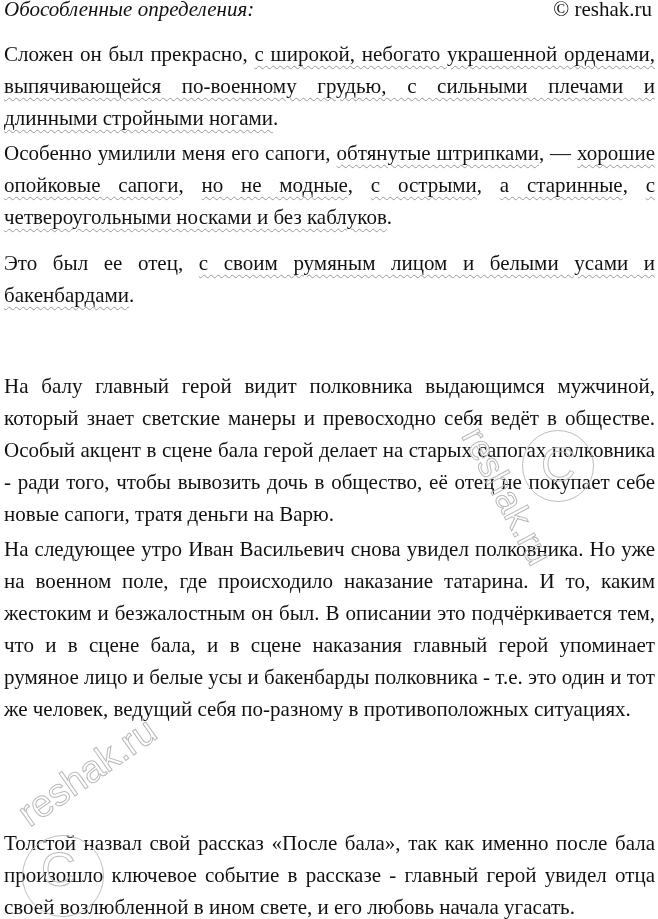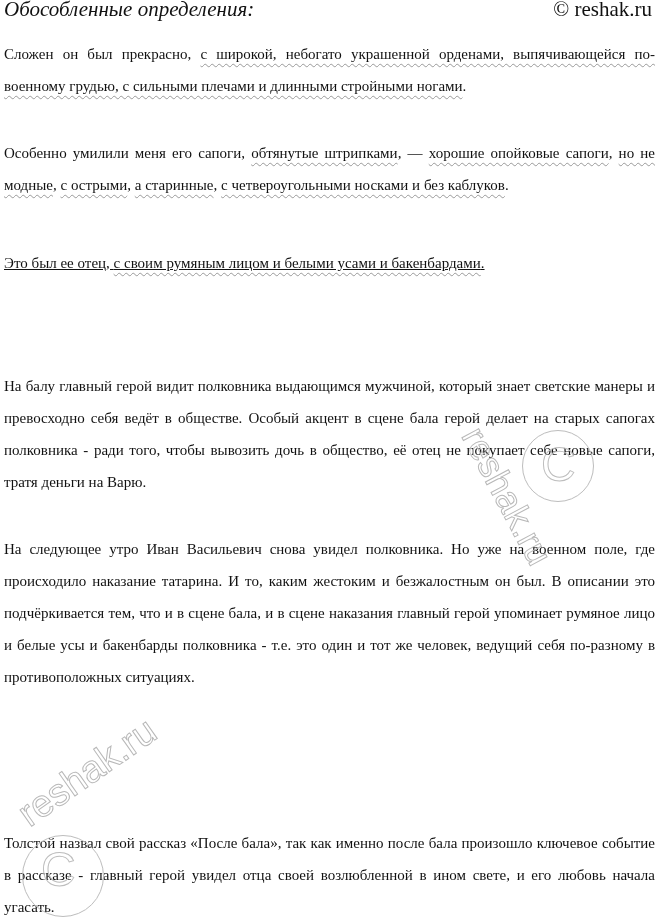--- a/index.html
+++ b/index.html
@@ -3,21 +3,21 @@
 <meta charset="utf-8">
 <style>
   html, body { margin:0; padding:0; background:#ffffff; }
   body { width:658px; height:919px; position:relative; overflow:hidden;
          font-family:"Liberation Serif", "DejaVu Serif", serif; color:#111; }
   .page { position:absolute; left:0; top:0; width:658px; }
   .header { position:absolute; top:-4px; left:4px; right:6px; height:26px;
             font-size:21px; line-height:26px; }
   .header .title { font-style:italic; position:absolute; left:0; top:0; }
   .header .copy { position:absolute; right:0; top:0; }
-  p { margin:0; font-size:15px; line-height:32px; text-align:justify;
+  p { margin:0; font-size:21px; line-height:32px; text-align:justify;
       position:absolute; left:4px; width:651px; }
   .w { text-decoration:underline wavy #9a9a9a; text-decoration-thickness:1px;
        text-underline-offset:4px; }
   .wm { position:absolute; color:transparent; -webkit-text-stroke:1px #b8b8b8;
         font-family:"Liberation Sans", sans-serif; font-size:40px; pointer-events:none;
         white-space:nowrap; }
   .wm-c { position:absolute; border:1.5px solid #bdbdbd; border-radius:50%;
           width:70px; height:70px; }
   .wm-c::after { content:"C"; position:absolute; left:18px; top:6px; font-size:48px;
           color:transparent; -webkit-text-stroke:1px #bdbdbd;
@@ -27,21 +27,21 @@
 <body>
 
 <div class="page">
   <div class="header">
     <span class="title">Обособленные определения:</span>
     <span class="copy">© reshak.ru</span>
   </div>
 
   <p id="ex0" style="top:38px;"><span>Сложен он был прекрасно, </span><span class="w">с широкой, небогато украшенной орденами, выпячивающейся по-военному грудью, с сильными плечами и длинными стройными ногами</span><span>.</span></p>
   <p id="ex1" style="top:137px;"><span>Особенно умилили меня его сапоги, </span><span class="w">обтянутые штрипками</span><span>, — </span><span class="w">хорошие опойковые сапоги</span><span>, </span><span class="w">но не модные</span><span>, </span><span class="w">с острыми</span><span>, </span><span class="w">а старинные</span><span>, </span><span class="w">с четвероугольными носками и без каблуков</span><span>.</span></p>
-  <p id="ex2" style="top:247px;text-decoration:underline;"><span>Это был ее отец, </span><span class="w">с своим румяным лицом и белыми усами и бакенбардами</span><span>.</span></p>
+  <p id="ex2" style="top:247px;"><span>Это был ее отец, </span><span class="w">с своим румяным лицом и белыми усами и бакенбардами</span><span>.</span></p>
 
   <p style="top:370px;">На балу главный герой видит полковника выдающимся мужчиной, который знает светские манеры и превосходно себя ведёт в обществе. Особый акцент в сцене бала герой делает на старых сапогах полковника - ради того, чтобы вывозить дочь в общество, её отец не покупает себе новые сапоги, тратя деньги на Варю.</p>
   <p style="top:533px;">На следующее утро Иван Васильевич снова увидел полковника. Но уже на военном поле, где происходило наказание татарина. И то, каким жестоким и безжалостным он был. В описании это подчёркивается тем, что и в сцене бала, и в сцене наказания главный герой упоминает румяное лицо и белые усы и бакенбарды полковника - т.е. это один и тот же человек, ведущий себя по-разному в противоположных ситуациях.</p>
   <p style="top:827px;">Толстой назвал свой рассказ «После бала», так как именно после бала произошло ключевое событие в рассказе - главный герой увидел отца своей возлюбленной в ином свете, и его любовь начала угасать.</p>
 
   <span class="wm" style="left:490px; top:420px; transform:rotate(62deg); transform-origin:left top; font-size:36px;">reshak.ru</span>
   <div class="wm-c" style="left:522px; top:430px;"></div>
   <span class="wm" style="left:10px; top:790px; transform:rotate(-35deg) ; transform-origin:left top; font-size:38px; top:800px;">reshak.ru</span>
   <div class="wm-c" style="left:22px; top:835px; width:80px; height:80px;"></div>
 </div>

